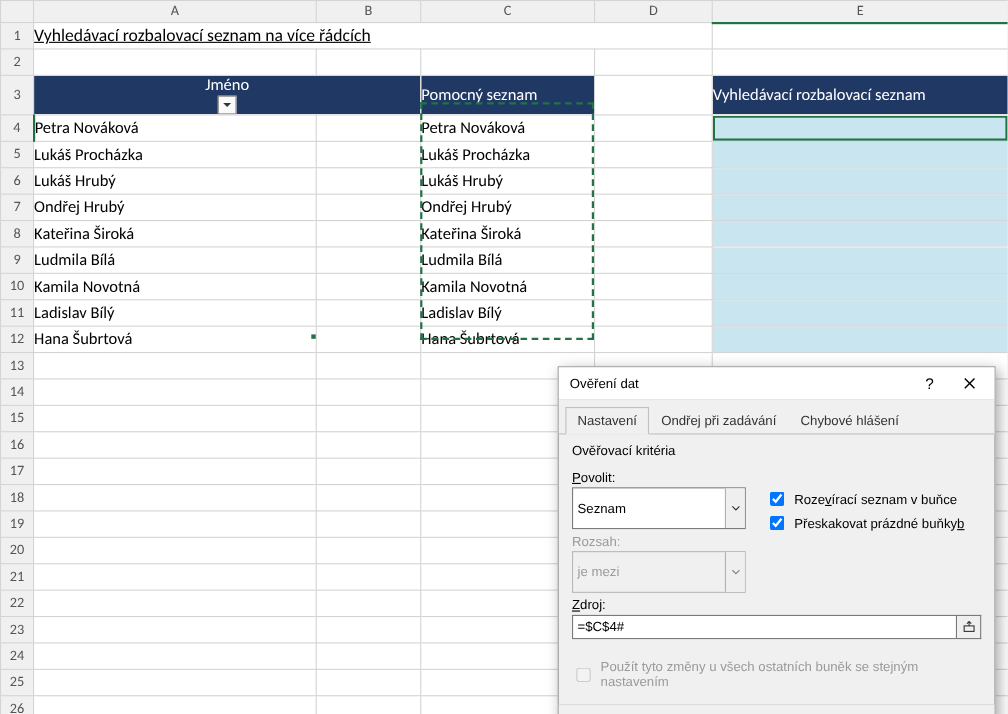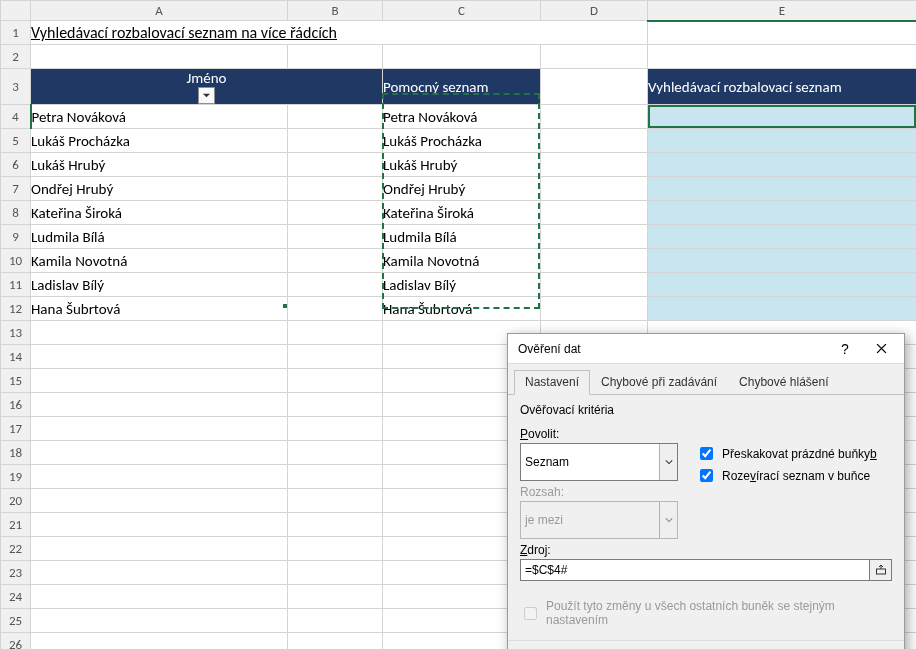--- a/index.html
+++ b/index.html
@@ -315,21 +315,21 @@
       <div class="dlg-ctrl">
         <svg width="11" height="11" viewBox="0 0 10 10">
               <path d="M1 1 L9 9 M9 1 L1 9" stroke="#000" stroke-width="1.2"></path>
             </svg>
       </div>
     </div>
   </div>
 
   <div class="tabs">
     <div class="tab active">Nastavení</div>
-    <div class="tab">Chybové při zadávání</div>
+    <div class="tab">Ondřej při zadávání</div>
     <div class="tab">Chybové hlášení</div>
   </div>
 
   <div class="dlg-body">
     <div class="group-label">Ověřovací kritéria</div>
 
     <div class="row-pair">
       <div class="col-left">
         <span class="lbl"><span class="underline-key">P</span><span>ovolit:</span></span>
         <div class="combo">
@@ -348,25 +348,25 @@
                 <svg width="8" height="8" viewBox="0 0 10 10">
                   <path d="M1 3 L5 7 L9 3" stroke="#888" fill="none" stroke-width="1.3"></path>
                 </svg>
               </span>
         </div>
       </div>
 
       <div style="padding-top:18px;">
         <label class="chk">
           <input type="checkbox" checked="" style="">
-          <span><span>Přeskakovat prázdné buňky</span><span class="underline-key">b</span><span></span></span>
+          <span><span>Roze</span><span class="underline-key">v</span><span>írací seznam v buňce</span></span>
         </label>
         <label class="chk">
           <input type="checkbox" checked="" style="">
-          <span><span>Roze</span><span class="underline-key">v</span><span>írací seznam v buňce</span></span>
+          <span><span>Přeskakovat prázdné buňky</span><span class="underline-key">b</span><span></span></span>
         </label>
       </div>
     </div>
 
     <span class="lbl"><span class="underline-key">Z</span><span>droj:</span></span>
     <div class="src-row">
       <input class="src-input" value="=$C$4#" style="">
       <div class="src-btn">
         <svg width="12" height="12" viewBox="0 0 12 12">
               <rect x="1.5" y="5" width="9" height="5" fill="none" stroke="#333"></rect>

